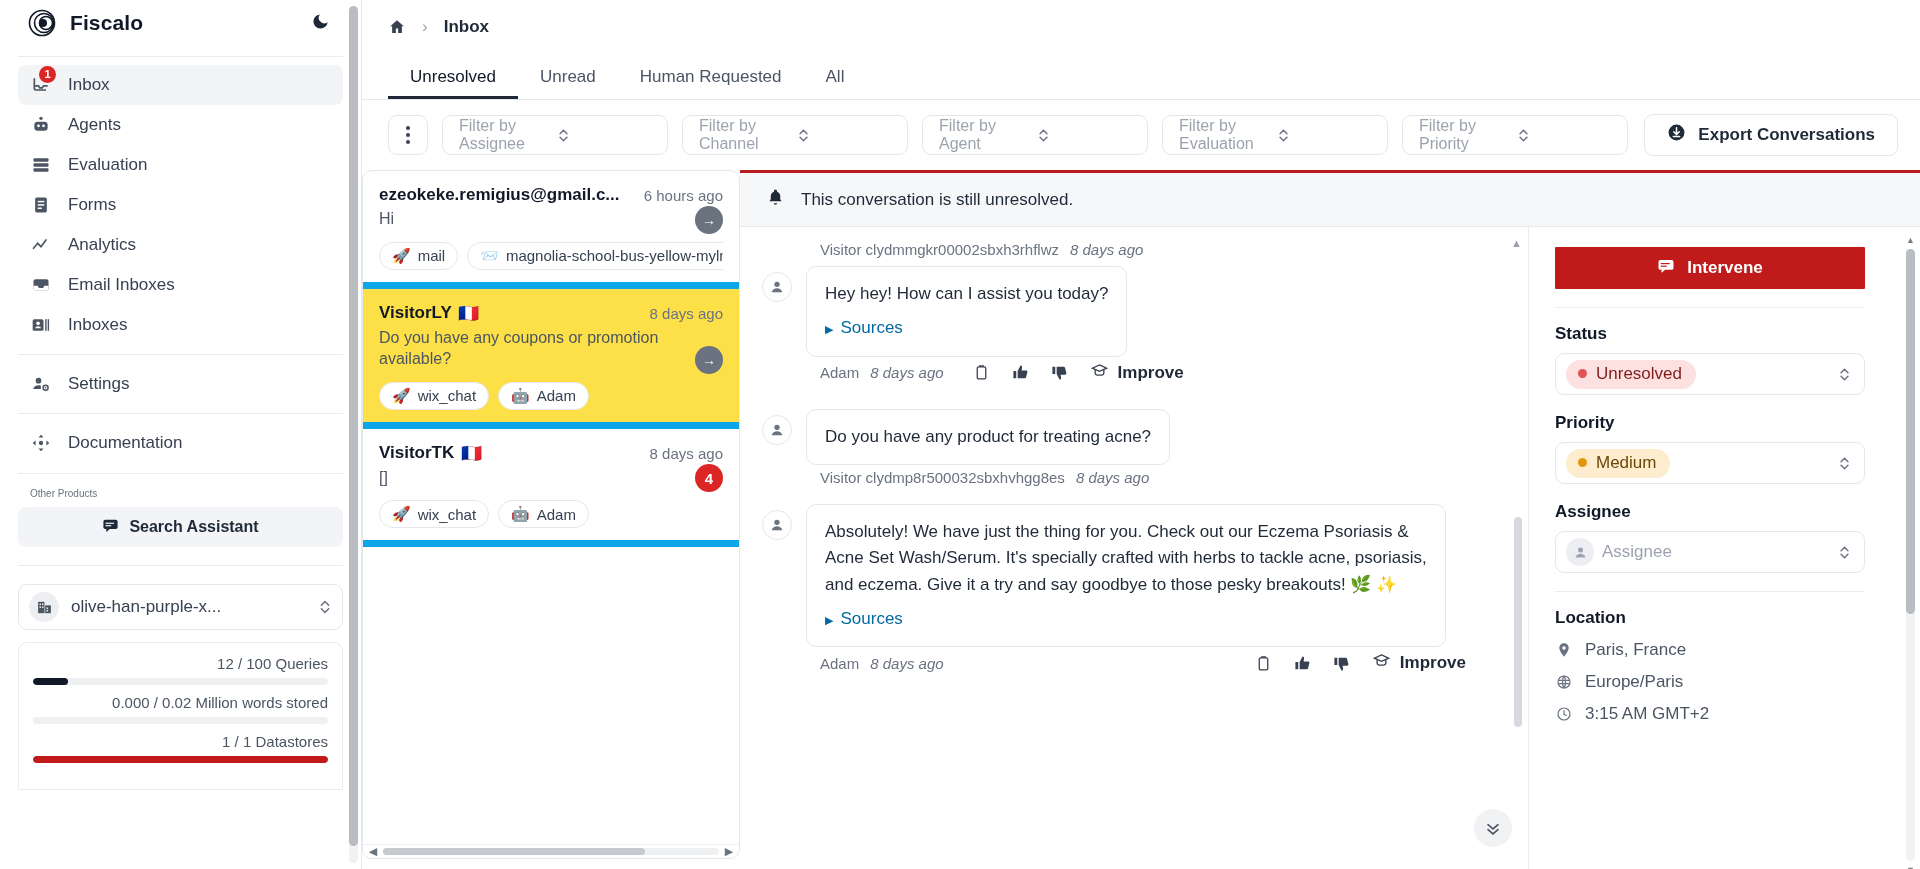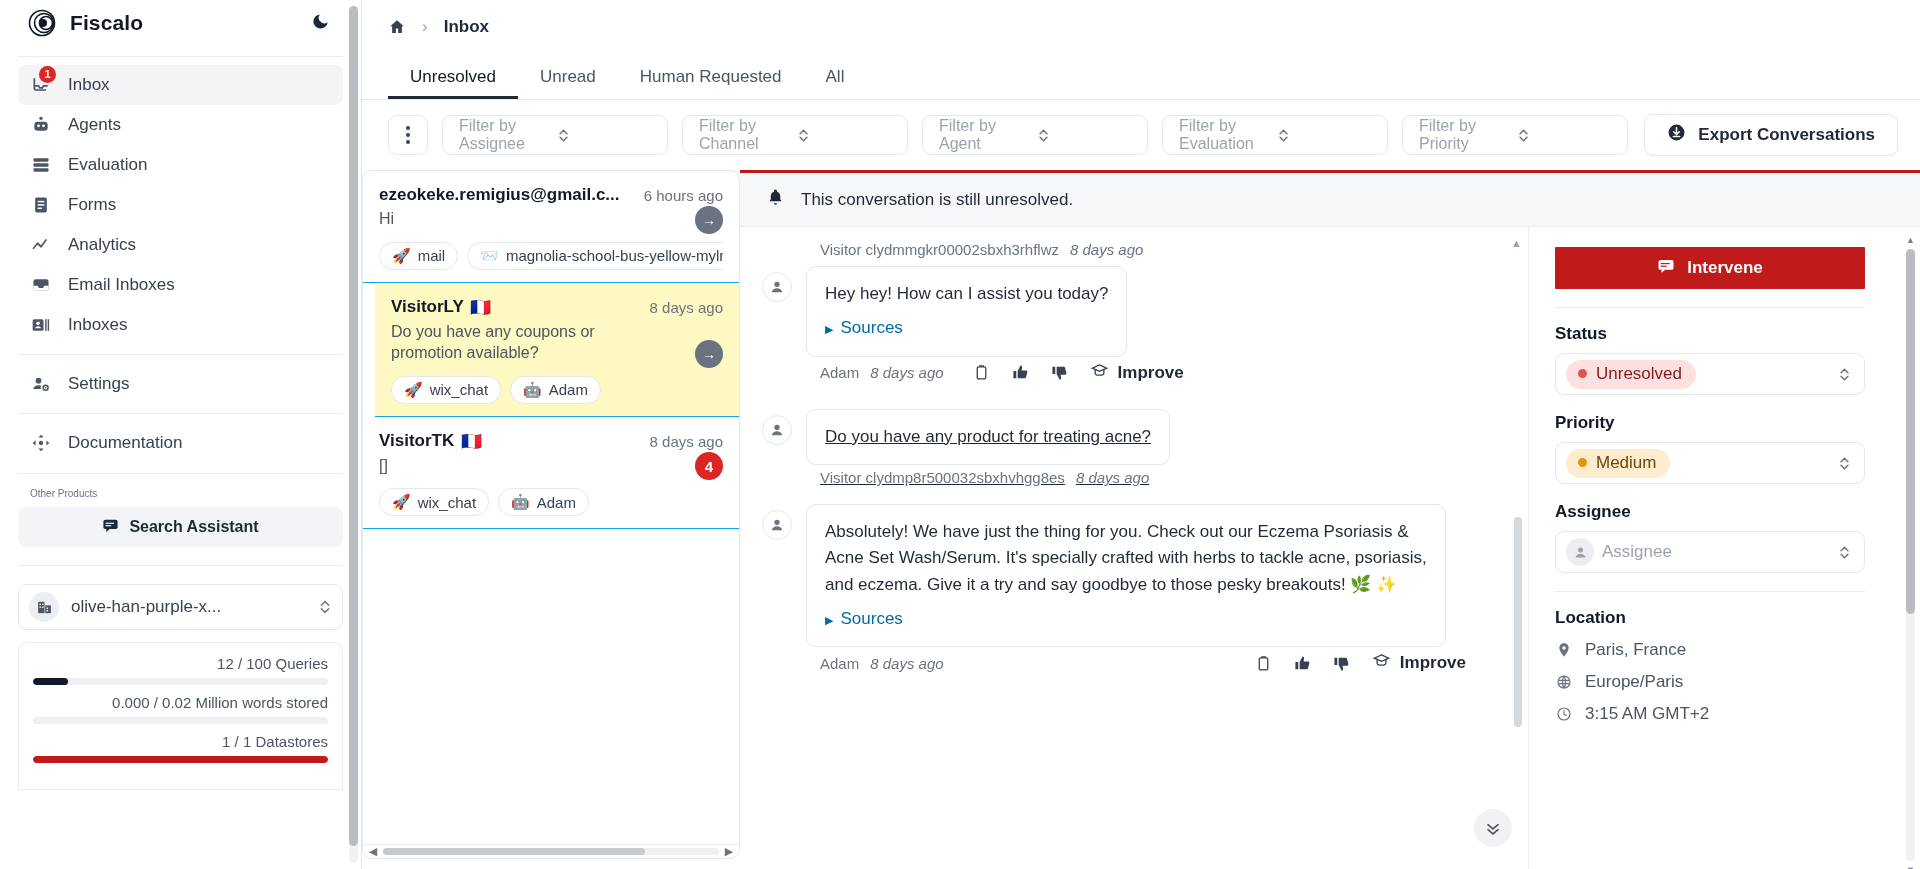--- a/index.html
+++ b/index.html
@@ -155,24 +155,24 @@
   
   .convlist {
     width: 378px; flex: 0 0 378px;
     border: 1px solid #e5e7eb; border-radius: 10px;
     margin: 0 0 10px 0;
     display: flex; flex-direction: column; min-height: 0;
     background: #fff; overflow: hidden;
   }
   .conv-scroller { flex: 1; overflow: hidden; }
   .conv {
-    padding: 14px 16px 12px 16px; border-bottom: 1px solid #0ea5e9;
+    padding: 14px 16px 12px 16px; border-bottom: 7px solid #0ea5e9;
     cursor: pointer; position: relative;
   }
-  .conv.selected { background: #fef9c3; margin-left: 12px; }
+  .conv.selected { background: #fde047; }
   .conv-top { display: flex; align-items: flex-start; gap: 8px; }
   .conv-title {
     font-size: 17px; font-weight: 700; color: #111827;
     white-space: nowrap; overflow: hidden; text-overflow: ellipsis; flex: 1;
     display: flex; align-items: center; gap: 7px; min-width: 0;
   }
   .conv-title em { font-style: normal; overflow: hidden; text-overflow: ellipsis; white-space: nowrap; }
   .conv-time { font-size: 15px; color: #6b7280; white-space: nowrap; padding-top: 2px; }
   .conv-preview {
     font-size: 16px; color: #4b5563; margin-top: 3px;
@@ -715,21 +715,21 @@
                           <path d="M12 5l9 4-9 4-9-4z"></path>
                           <path d="M6.5 11v4c0 1.6 2.6 2.8 5.5 2.8s5.5-1.2 5.5-2.8v-4"></path>
                         </svg>
                     </span>
                     <span>Improve</span>
                   </span>
                 </span>
               </div>
             </div>
 
-            <div class="msg-group" style="padding-top:16px;text-decoration:underline;">
+            <div class="msg-group" style="padding-top:16px;">
               <div class="row">
                 <span class="avatar">
                   <svg viewBox="0 0 24 24" width="16" height="16" fill="#6b7280">
                       <circle cx="12" cy="8" r="4"></circle>
                       <path d="M4 20c1-4 4.4-6 8-6s7 2 8 6z"></path>
                     </svg>
                 </span>
                 <div class="bubble">
                   <div>Do you have any product for treating acne?</div>
                 </div>

